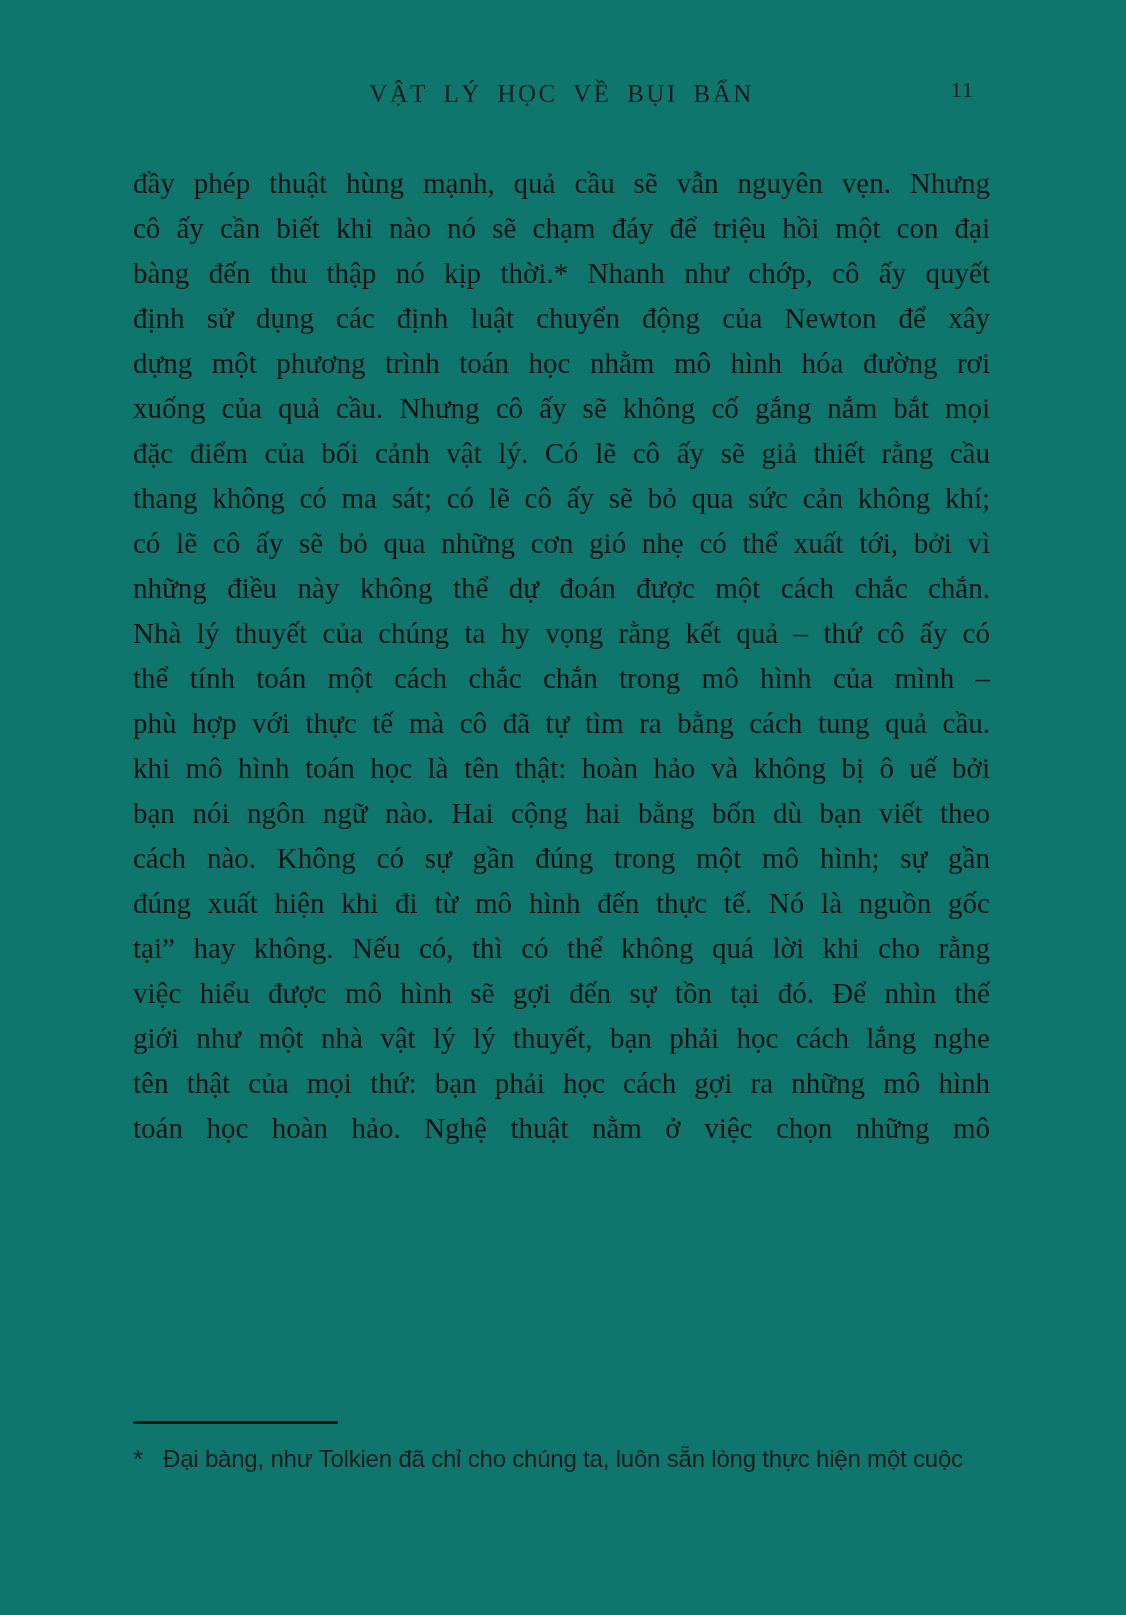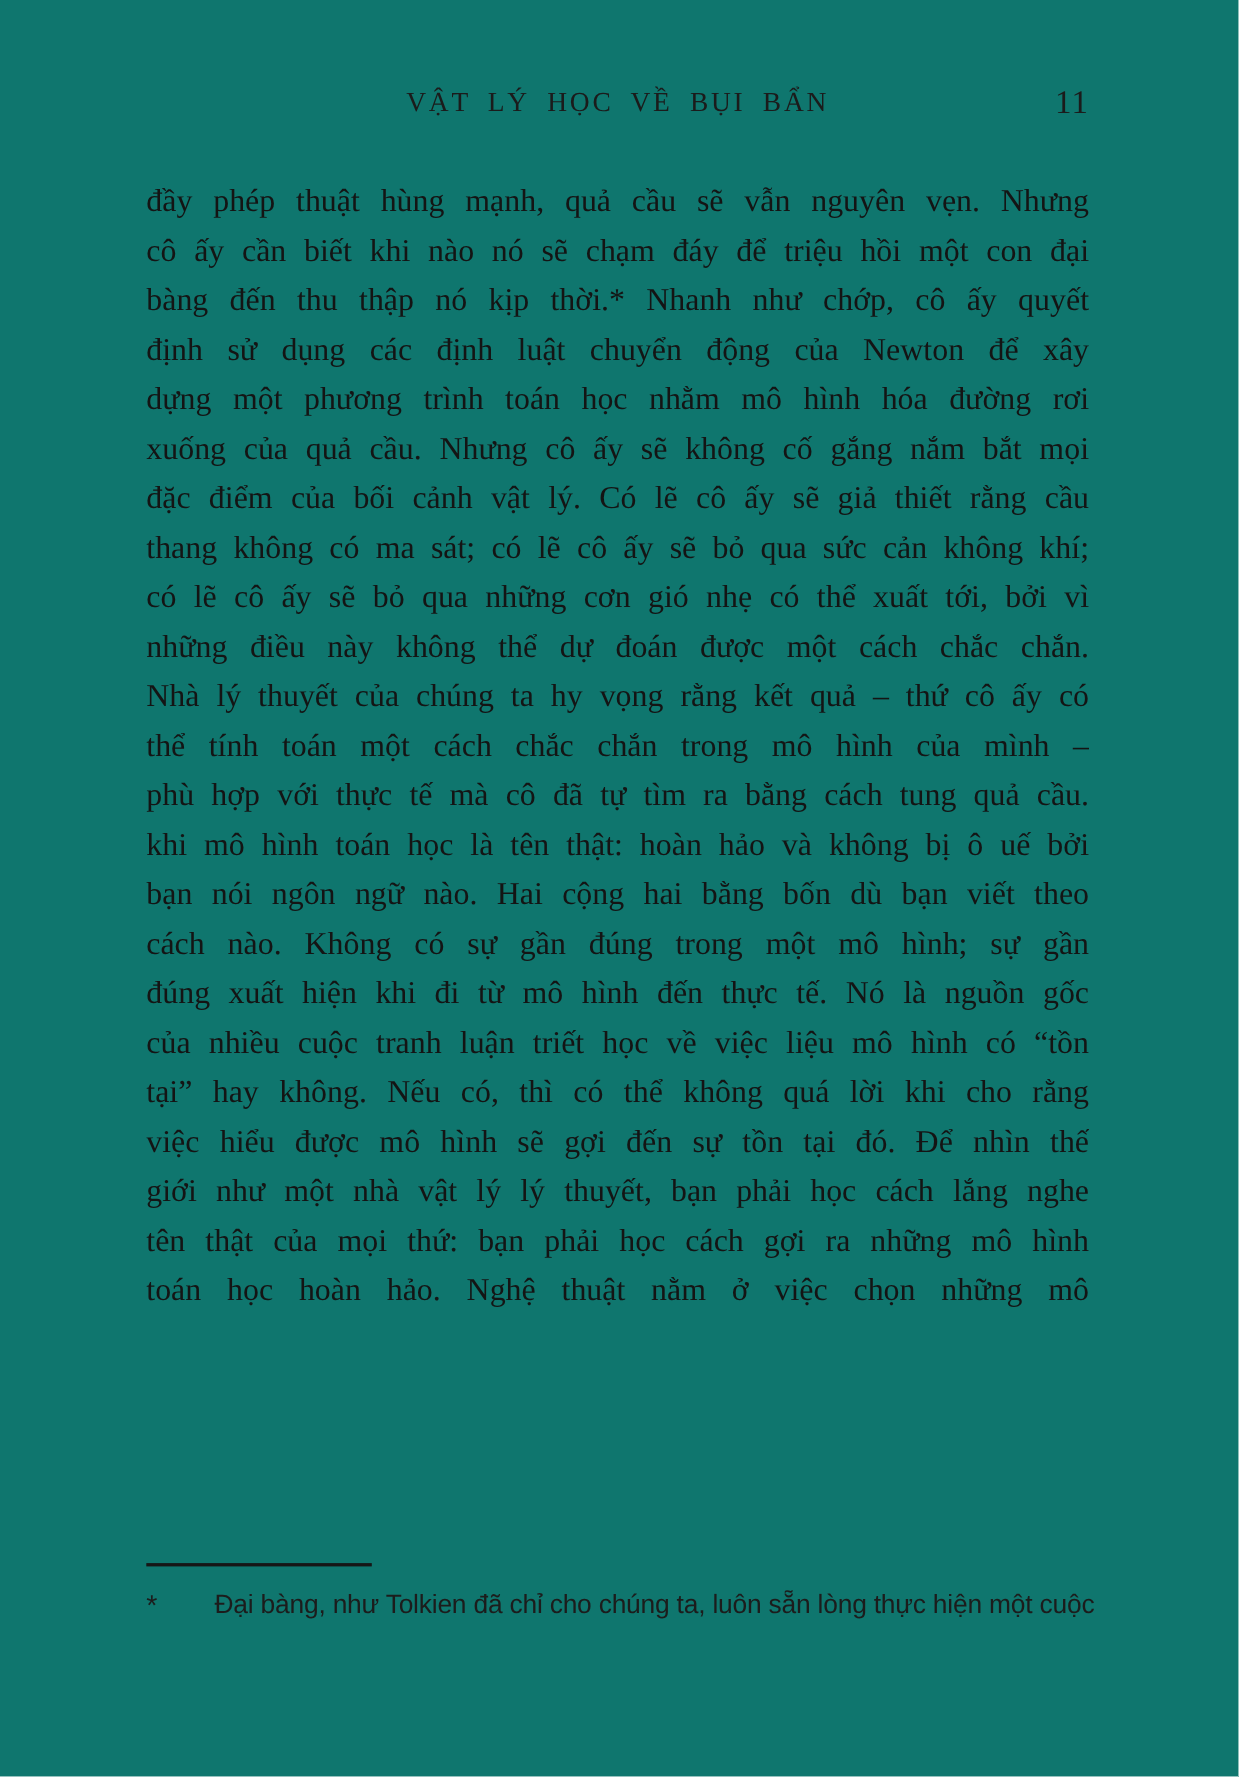--- a/index.html
+++ b/index.html
@@ -26,23 +26,23 @@
   }
   .head-title {
     font-size: 25px;
     letter-spacing: 2.5px;
     word-spacing: 7px;
     color: #1b1b1b;
     white-space: nowrap;
   }
   .page-num {
     position: absolute;
-    right: 0;
+    right: 16px;
     top: -3px;
-    font-size: 30px;
+    font-size: 22px;
     letter-spacing: 1px;
     color: #1b1b1b;
   }
   
   .body-text {
     position: absolute;
     left: 133px;
     top: 161px;
     width: 857px;
   }
@@ -79,21 +79,20 @@
     line-height: 46px;
   }
   .fn-lines {
     flex: 1 1 auto;
   }
   .fn-line {
     font-size: 24px;
     line-height: 46px;
     letter-spacing: -0.2px;
     white-space: nowrap;
-    margin-left: 32px;
   }
 </style>
 </head>
 <body>
 
 <div class="page">
 
   <div class="running-head">
     <span class="head-title">VẬT LÝ HỌC VỀ BỤI BẨN</span>
     <span class="page-num">11</span>
@@ -110,21 +109,20 @@
     <div class="line">thang không có ma sát; có lẽ cô ấy sẽ bỏ qua sức cản không khí;</div>
     <div class="line">có lẽ cô ấy sẽ bỏ qua những cơn gió nhẹ có thể xuất tới, bởi vì</div>
     <div class="line">những điều này không thể dự đoán được một cách chắc chắn.</div>
     <div class="line">Nhà lý thuyết của chúng ta hy vọng rằng kết quả – thứ cô ấy có</div>
     <div class="line">thể tính toán một cách chắc chắn trong mô hình của mình –</div>
     <div class="line">phù hợp với thực tế mà cô đã tự tìm ra bằng cách tung quả cầu.</div>
     <div class="line">khi mô hình toán học là tên thật: hoàn hảo và không bị ô uế bởi</div>
     <div class="line">bạn nói ngôn ngữ nào. Hai cộng hai bằng bốn dù bạn viết theo</div>
     <div class="line">cách nào. Không có sự gần đúng trong một mô hình; sự gần</div>
     <div class="line">đúng xuất hiện khi đi từ mô hình đến thực tế. Nó là nguồn gốc</div>
-    <div class="line">của nhiều cuộc tranh luận triết học về việc liệu mô hình có “tồn</div>
     <div class="line">tại” hay không. Nếu có, thì có thể không quá lời khi cho rằng</div>
     <div class="line">việc hiểu được mô hình sẽ gợi đến sự tồn tại đó. Để nhìn thế</div>
     <div class="line">giới như một nhà vật lý lý thuyết, bạn phải học cách lắng nghe</div>
     <div class="line">tên thật của mọi thứ: bạn phải học cách gợi ra những mô hình</div>
     <div class="line">toán học hoàn hảo. Nghệ thuật nằm ở việc chọn những mô</div>
   </div>
 
   <div class="footnote-rule"></div>
 
   <div class="footnote">

